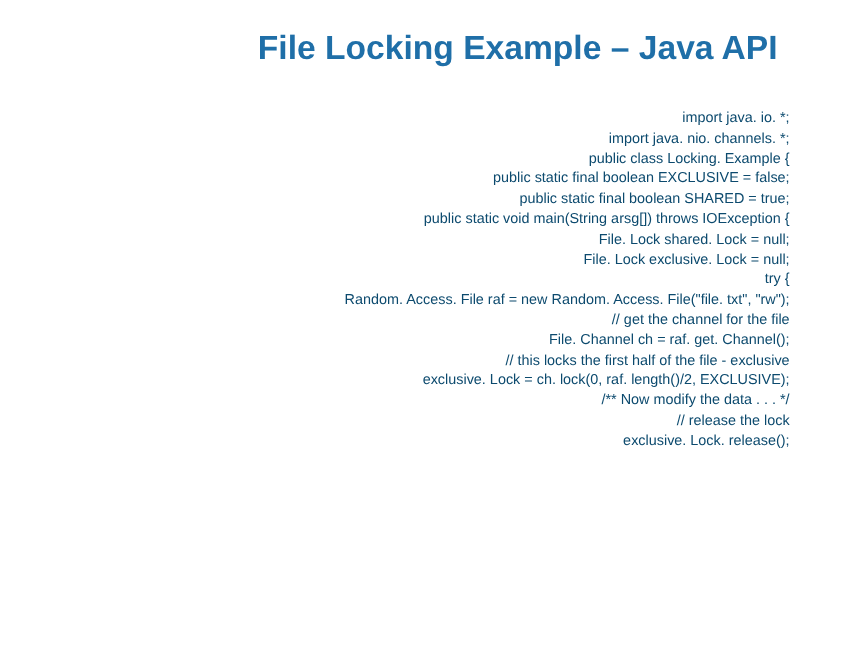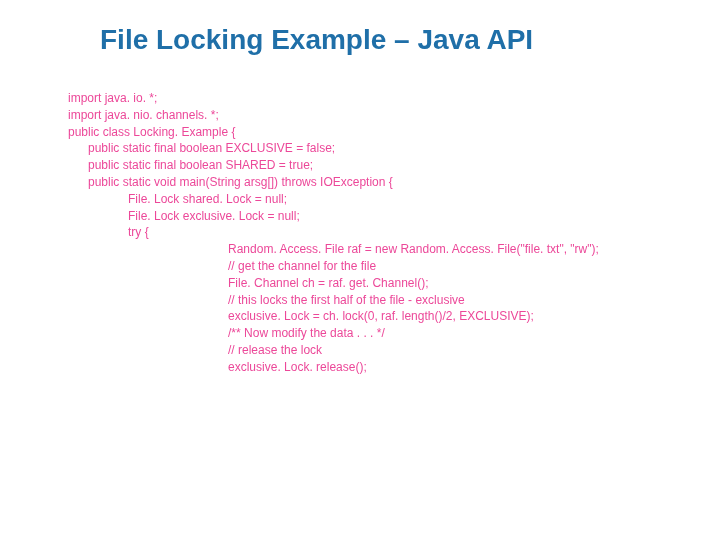--- a/index.html
+++ b/index.html
@@ -9,39 +9,40 @@
     height: 540px;
     background: #ffffff;
     font-family: Arial, Helvetica, sans-serif;
     overflow: hidden;
   }
   .slide {
     position: relative;
     width: 688px;
     height: 540px;
     box-sizing: border-box;
+    text-align: right;
   }
   .title {
     position: absolute;
     top: 24px;
     left: 100px;
     right: 40px;
     font-size: 28px;
     font-weight: bold;
     color: #1f6fa8;
     white-space: nowrap;
   }
   .code-block {
     position: absolute;
     top: 90px;
     left: 68px;
     right: 30px;
     font-size: 12px;
     line-height: 1.4;
-    color: #ec4899;
+    color: #0c4a6e;
     font-family: Arial, Helvetica, sans-serif;
     white-space: pre;
   }
 </style>
 </head>
 <body>
 
 <div class="slide">
   <div class="title">File Locking Example – Java API</div>
   <div class="code-block"><span>import java. io. *;</span>

